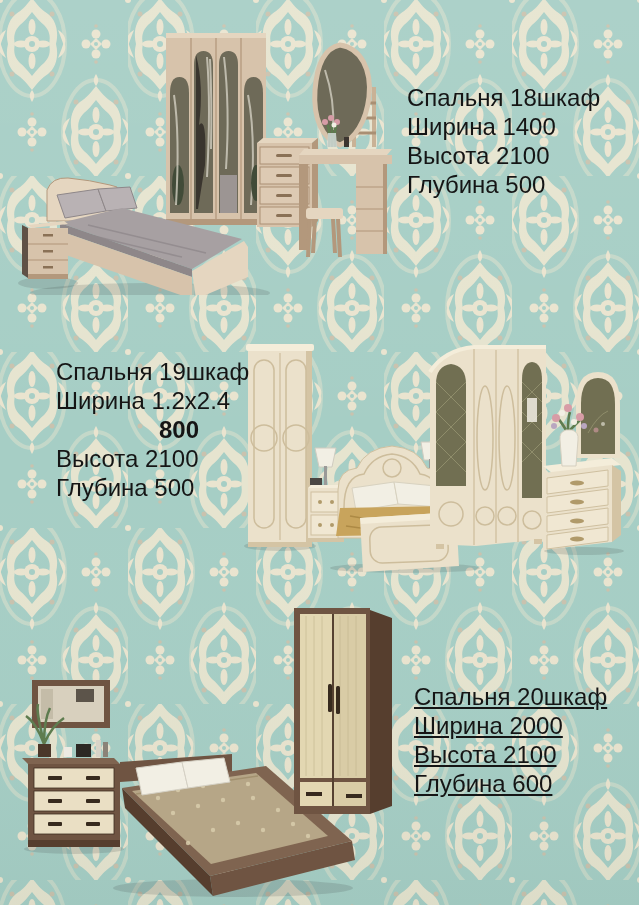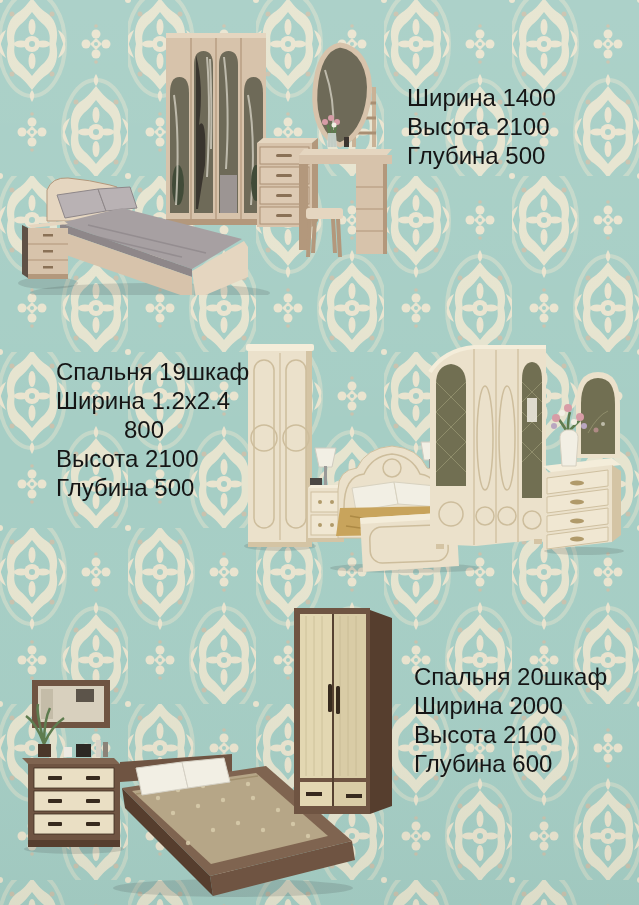--- a/index.html
+++ b/index.html
@@ -9,22 +9,22 @@
   .bg{position:absolute;left:0;top:0;}
   .product{position:absolute;left:0;top:0;width:100%;height:100%;}
   .figure{position:absolute;}
   .fig18{left:10px;top:25px;width:385px;height:270px;}
   .fig19{left:240px;top:338px;width:398px;height:235px;}
   .fig20{left:8px;top:598px;width:390px;height:302px;}
   .specs{position:absolute;font-size:24px;line-height:29px;color:var(--text,#151515);
          white-space:nowrap;z-index:5;}
   #specs18{left:407px;top:83px;}
   #specs19{left:56px;top:357px;}
-  #specs20{left:414px;top:662px;}
-  .indent{margin-left:68px;}
+  #specs20{left:414px;top:682px;text-decoration:underline;}
+  .indent{margin-left:103px;font-weight:bold;}
 
   
   .pt{fill:var(--wallpaper-teal,#a6cec5);}
   .pc{fill:var(--wallpaper-cream,#eae4cf);}
   .pg{fill:var(--wallpaper-shadow,#c9c2ae);}
   .ring{fill:none;stroke:var(--wallpaper-cream,#eae4cf);stroke-width:4;opacity:.45;}
 
   
   .ash{fill:var(--ash-wood,#d7c3ab);} .ash-l{fill:#e5d6c0;} .ash-d{fill:var(--ash-wood-dark,#b3987c);}
   .seam{stroke:#b1967a;stroke-width:1.2;fill:none;}
@@ -193,20 +193,21 @@
         <polygon points="18,200 54,196 58,199 22,203" class="ash-l"></polygon>
         <rect x="18" y="203" width="40" height="50" class="ash"></rect>
         <path class="seam" d="M18,219 h40 M18,235 h40"></path>
         <rect x="33" y="209" width="10" height="2.5" class="knob"></rect>
         <rect x="33" y="225" width="10" height="2.5" class="knob"></rect>
         <rect x="33" y="241" width="10" height="2.5" class="knob"></rect>
         <rect x="18" y="249" width="40" height="5" class="ash-d"></rect>
       </g>
     </svg>
     <div class="specs" id="specs18">
+      <div>Спальня 18шкаф</div>
       <div>Ширина 1400</div>
       <div>Высота 2100</div>
       <div>Глубина 500</div>
     </div>
   </section>
 
   <section class="product">
     <svg class="figure fig19" viewBox="0 0 398 235">
 
       <g>

